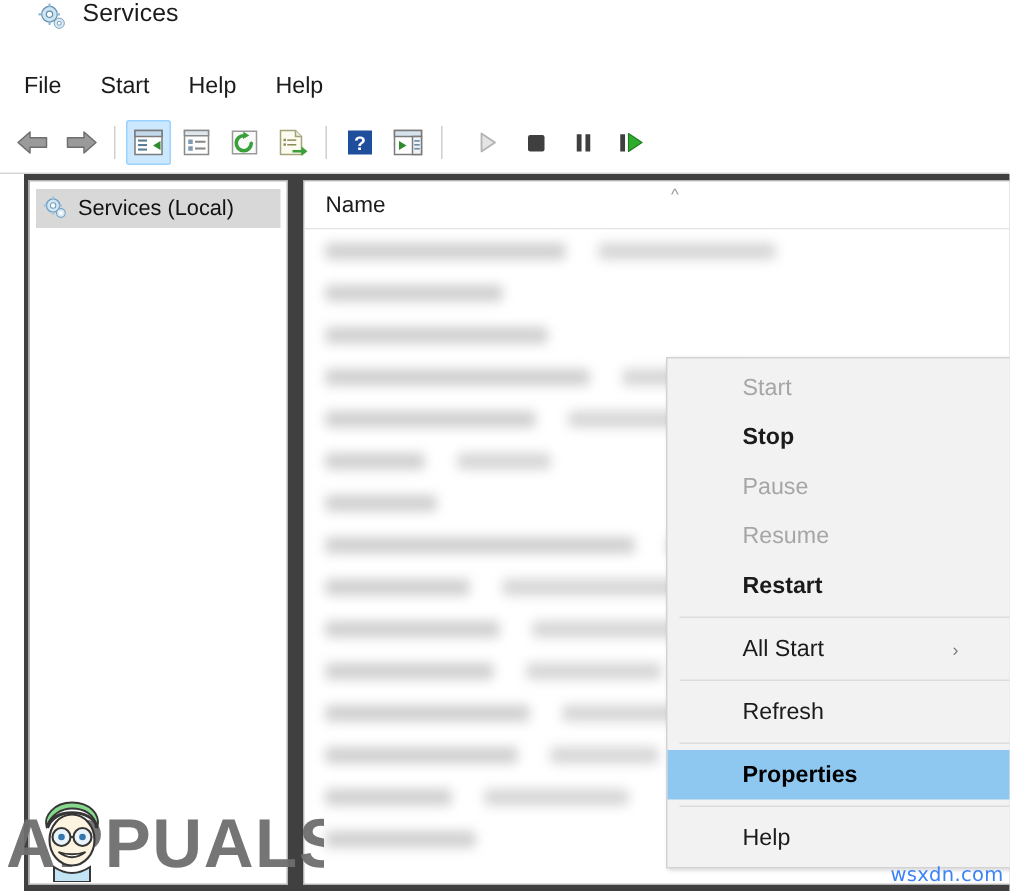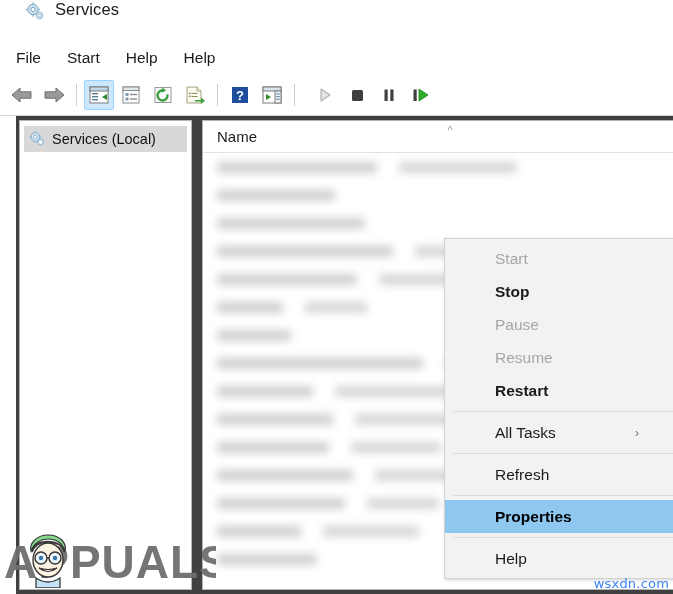--- a/index.html
+++ b/index.html
@@ -521,21 +521,21 @@
   </div>
 
   <div class="ctxmenu">
     <div class="ctx-item disabled">Start</div>
     <div class="ctx-item bold">Stop</div>
     <div class="ctx-item disabled">Pause</div>
     <div class="ctx-item disabled">Resume</div>
     <div class="ctx-item bold">Restart</div>
     <div class="ctx-sep"></div>
     <div class="ctx-item">
-      <span>All Tasks</span>
+      <span>All Start</span>
       <span class="ctx-sub-arrow">›</span>
     </div>
     <div class="ctx-sep"></div>
     <div class="ctx-item">Refresh</div>
     <div class="ctx-sep"></div>
     <div class="ctx-item highlight">Properties</div>
     <div class="ctx-sep"></div>
     <div class="ctx-item">Help</div>
   </div>
 

